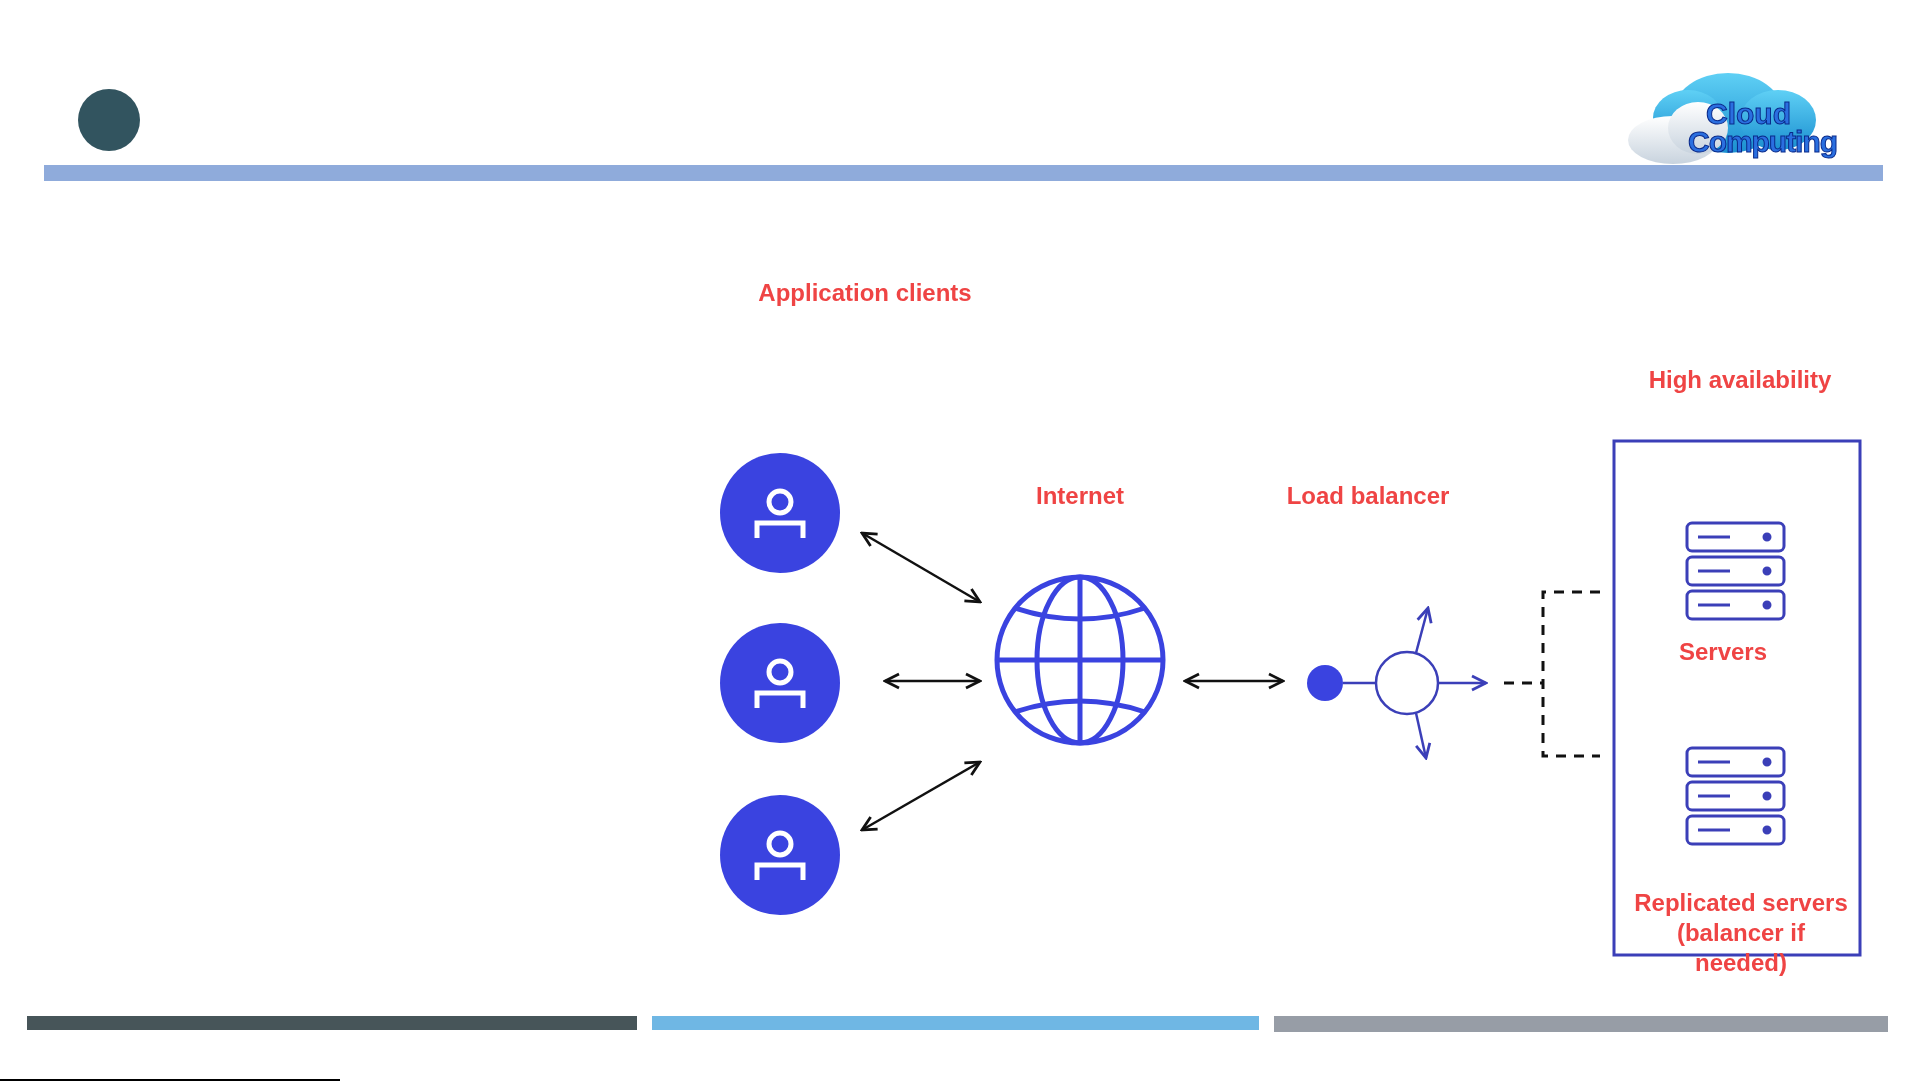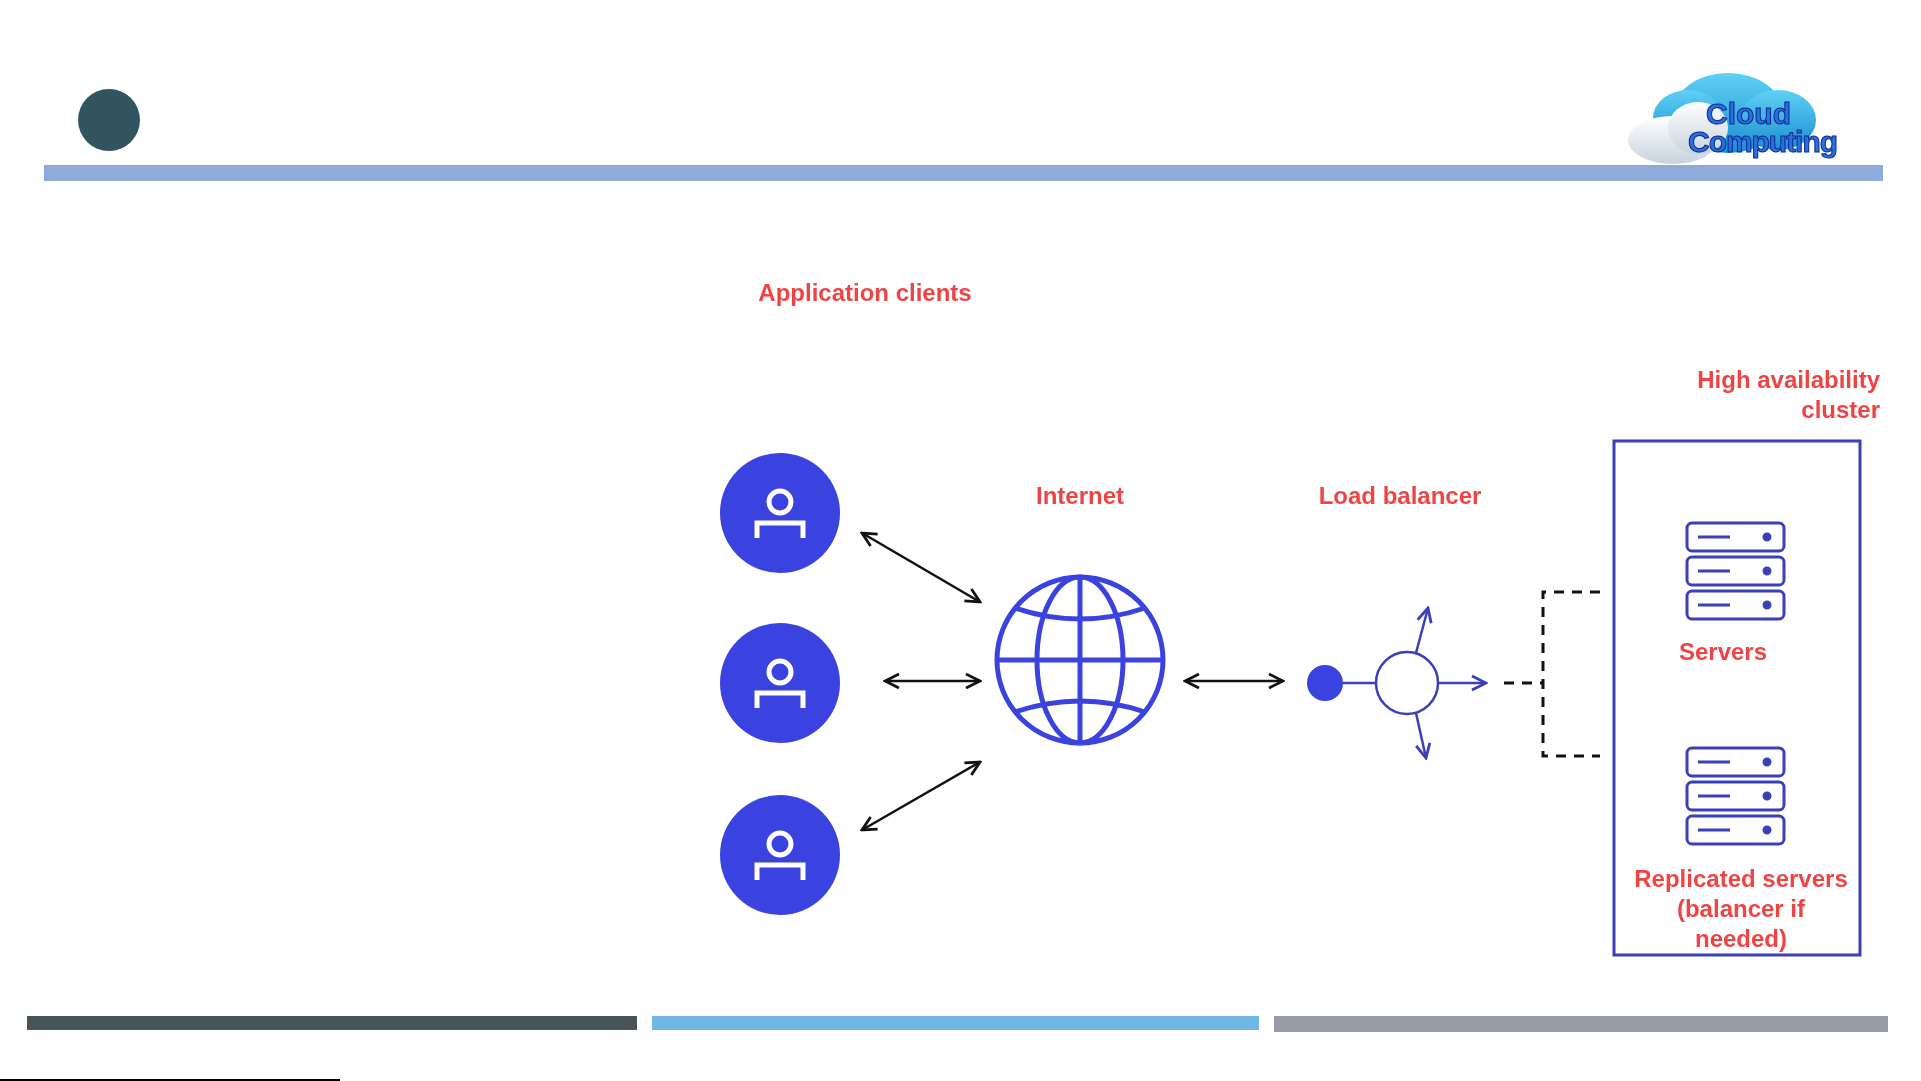--- a/index.html
+++ b/index.html
@@ -130,27 +130,26 @@
     <circle cx="1767" cy="762" r="3" fill="#3b3fb8"></circle>
     <circle cx="1767" cy="796" r="3" fill="#3b3fb8"></circle>
     <circle cx="1767" cy="830" r="3" fill="#3b3fb8"></circle>
   </g>
 </svg>
 
 <div class="lbl" style="left:700px; top:278px; width:330px;">
   <div>Application clients</div>
 </div>
 <div class="lbl" style="left:980px; top:481px; width:200px;">Internet</div>
-<div class="lbl" style="left:1290px; top:481px; width:220px;">Load balancer</div>
-<div class="lbl" style="left:1600px; top:365px; width:280px;text-align:right;">
+<div class="lbl" style="left:1258px; top:481px; width:220px;">Load balancer</div>
+<div class="lbl" style="left:1600px; top:365px; width:280px;">
   <div>High availability</div>
-  <div>cluster</div>
 </div>
 <div class="lbl" style="left:1614px; top:637px; width:218px;">Servers</div>
-<div class="lbl" style="left:1614px; top:864px; width:254px;">
+<div class="lbl" style="left:1614px; top:888px; width:254px;">
   <div>Replicated servers</div>
   <div>(balancer if</div>
   <div>needed)</div>
 </div>
 
 <div class="abs bar-dark"></div>
 <div class="abs bar-blue"></div>
 <div class="abs bar-gray"></div>
 <div class="abs artifact"></div>
 

